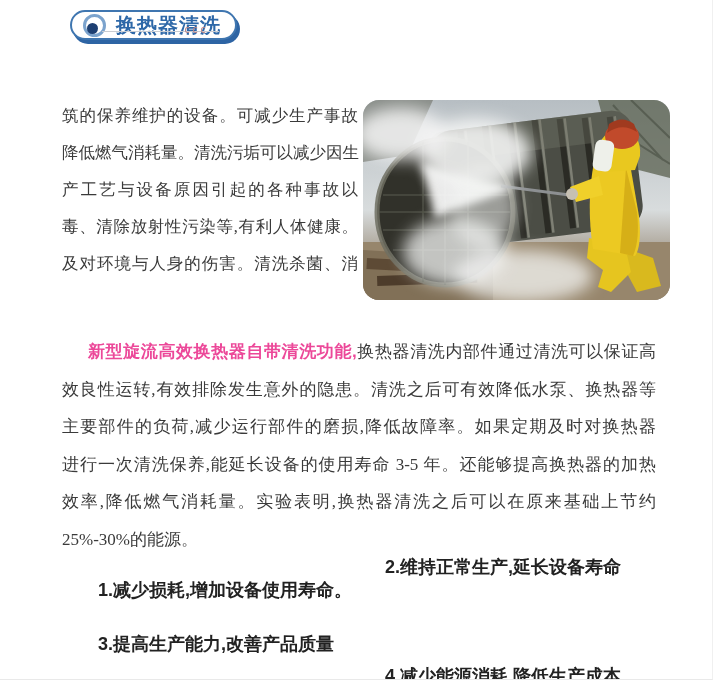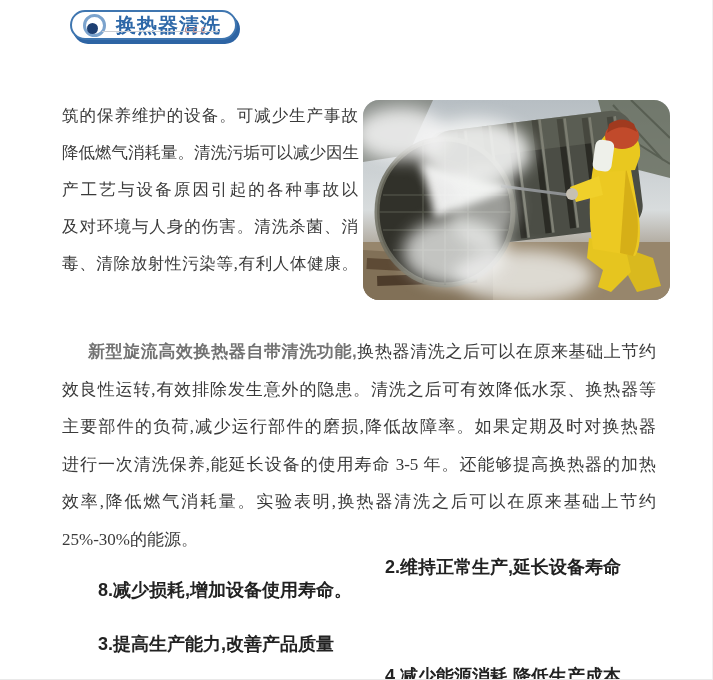--- a/index.html
+++ b/index.html
@@ -56,21 +56,21 @@
   
   .body-par {
     position:absolute; left:62px; top:333px; width:594px;
     font-size:17px; color:#3a3a3a; line-height:37.5px;
   }
   .body-par .ln { text-align:justify; text-align-last:justify; white-space:nowrap; }
   .body-par .ln.first { text-indent:26px; }
   .body-par .ln.last { text-align:center; text-align-last:left; }
   .bold-lead {
     font-family:"Liberation Sans","DejaVu Sans",sans-serif;
-    font-weight:700; color:#737373;
+    font-weight:700; color:#ec4899;
   }
 
   
   .point {
     position:absolute;
     font-family:"Liberation Sans","DejaVu Sans",sans-serif;
     font-weight:700; font-size:18px; color:#222; white-space:nowrap;
   }
   .p1 { left:98px;  top:578px; }
   .p2 { left:385px; top:555px; }
@@ -89,22 +89,22 @@
     <span class="badge-text">换热器清洗</span>
     <span class="badge-underline">
       <span class="badge-marks">ccc</span>
     </span>
   </div>
 
   <div class="intro">
     <div class="ln">筑的保养维护的设备。可减少生产事故</div>
     <div class="ln">降低燃气消耗量。清洗污垢可以减少因生</div>
     <div class="ln">产工艺与设备原因引起的各种事故以</div>
+    <div class="ln last">毒、清除放射性污染等,有利人体健康。</div>
     <div class="ln">及对环境与人身的伤害。清洗杀菌、消</div>
-    <div class="ln last">毒、清除放射性污染等,有利人体健康。</div>
   </div>
 
   <div class="photo">
     <svg width="307" height="200" viewBox="0 0 307 200" xmlns="http://www.w3.org/2000/svg">
       <defs>
         <linearGradient id="bg" x1="0" y1="0" x2="0" y2="1">
           <stop offset="0" stop-color="#b7bec3"></stop>
           <stop offset="0.55" stop-color="#d8dcdd"></stop>
           <stop offset="0.78" stop-color="#a49a8b"></stop>
           <stop offset="1" stop-color="#8f8473"></stop>
@@ -185,26 +185,26 @@
         <circle cx="209" cy="94" r="6" fill="#c6c0b2"></circle>
         <path d="M237,60 q-5,-27 19,-31 q23,2 21,27 l-5,14 -31,2 Z" fill="#e9c81f"></path>
         <ellipse cx="259" cy="36" rx="17" ry="13" fill="#c14a2b"></ellipse>
         <path d="M244,33 q15,-11 30,-1 l-3,-8 q-12,-9 -25,0 Z" fill="#a03a1f"></path>
         <rect x="231" y="40" width="19" height="31" rx="6" fill="#eef0ea" transform="rotate(8 240 55)"></rect>
       </g>
     </svg>
   </div>
 
   <div class="body-par">
-    <div class="ln first"><span class="bold-lead">新型旋流高效换热器自带清洗功能,</span><span>换热器清洗之后可以在原来基础上节约</span></div>
+    <div class="ln first"><span class="bold-lead">新型旋流高效换热器自带清洗功能,</span><span>换热器清洗内部件通过清洗可以保证高</span></div>
     <div class="ln">效良性运转,有效排除发生意外的隐患。清洗之后可有效降低水泵、换热器等</div>
     <div class="ln">主要部件的负荷,减少运行部件的磨损,降低故障率。如果定期及时对换热器</div>
     <div class="ln">进行一次清洗保养,能延长设备的使用寿命 3-5 年。还能够提高换热器的加热</div>
     <div class="ln">效率,降低燃气消耗量。实验表明,换热器清洗之后可以在原来基础上节约</div>
     <div class="ln last">25%-30%的能源。</div>
   </div>
 
-  <div class="point p1">8.减少损耗,增加设备使用寿命。</div>
+  <div class="point p1">1.减少损耗,增加设备使用寿命。</div>
   <div class="point p2">2.维持正常生产,延长设备寿命</div>
   <div class="point p3">3.提高生产能力,改善产品质量</div>
   <div class="point p4">4.减少能源消耗,降低生产成本</div>
 
 </div>
 
 </body></html>

